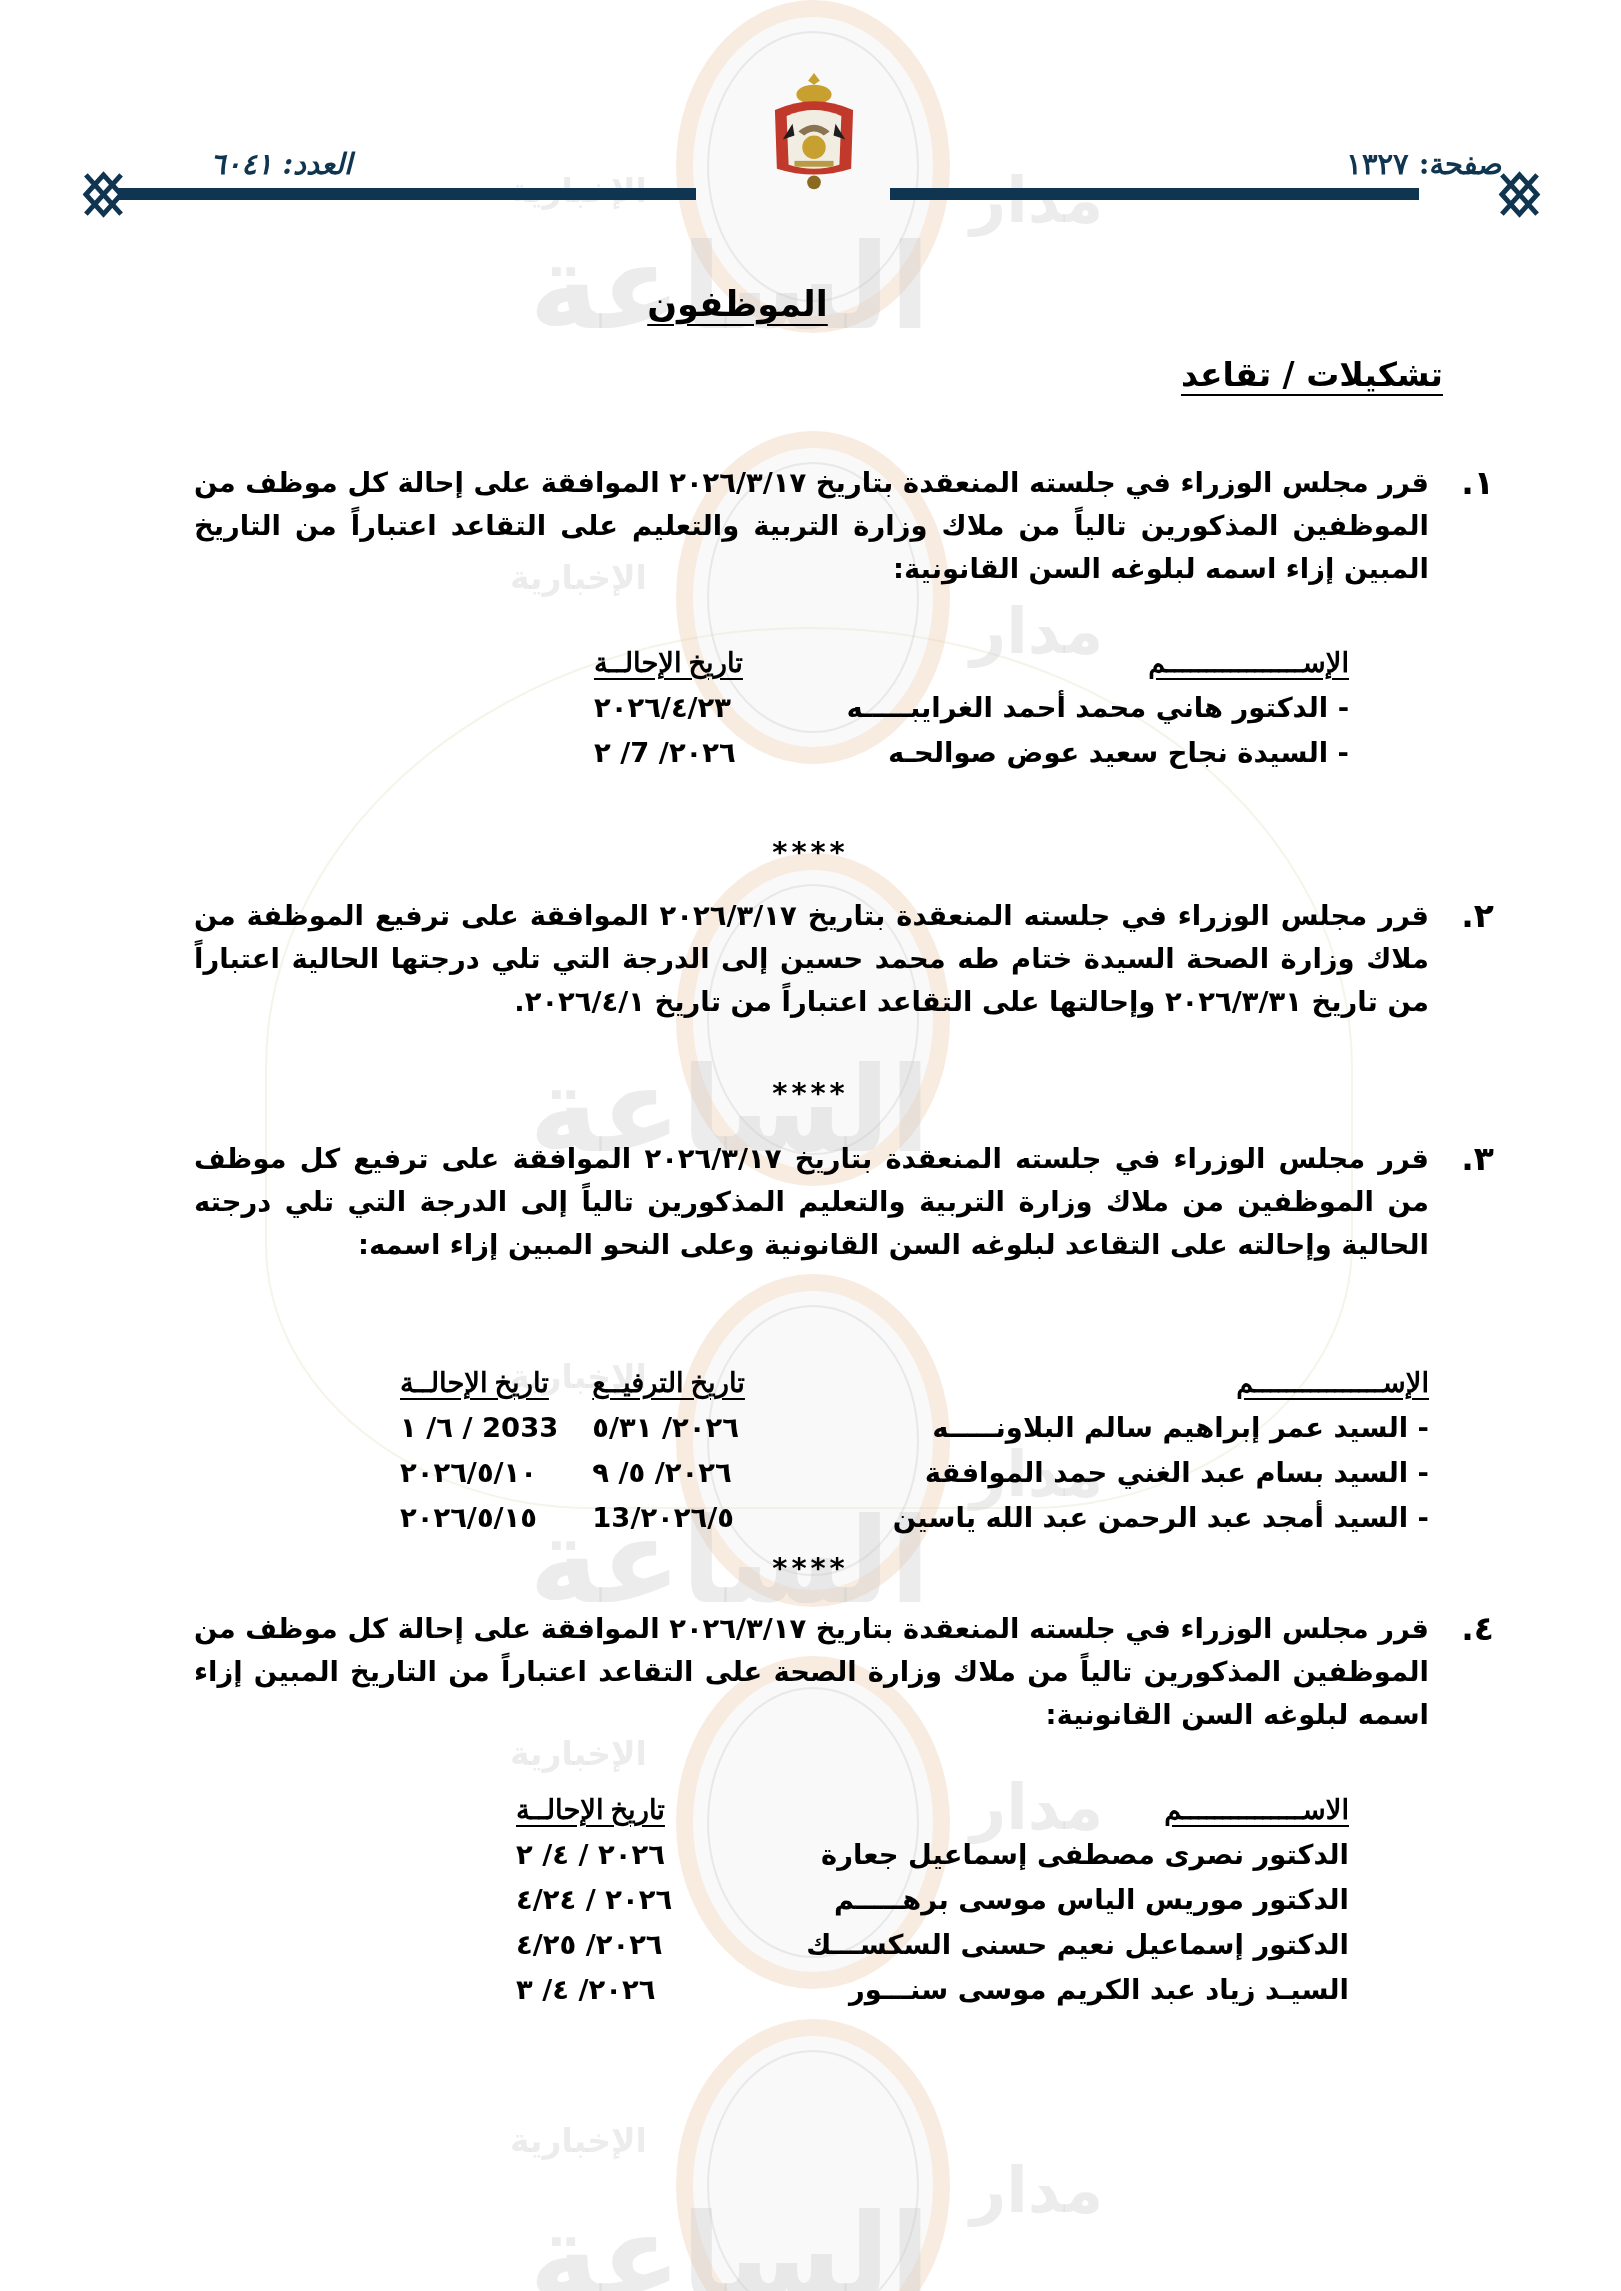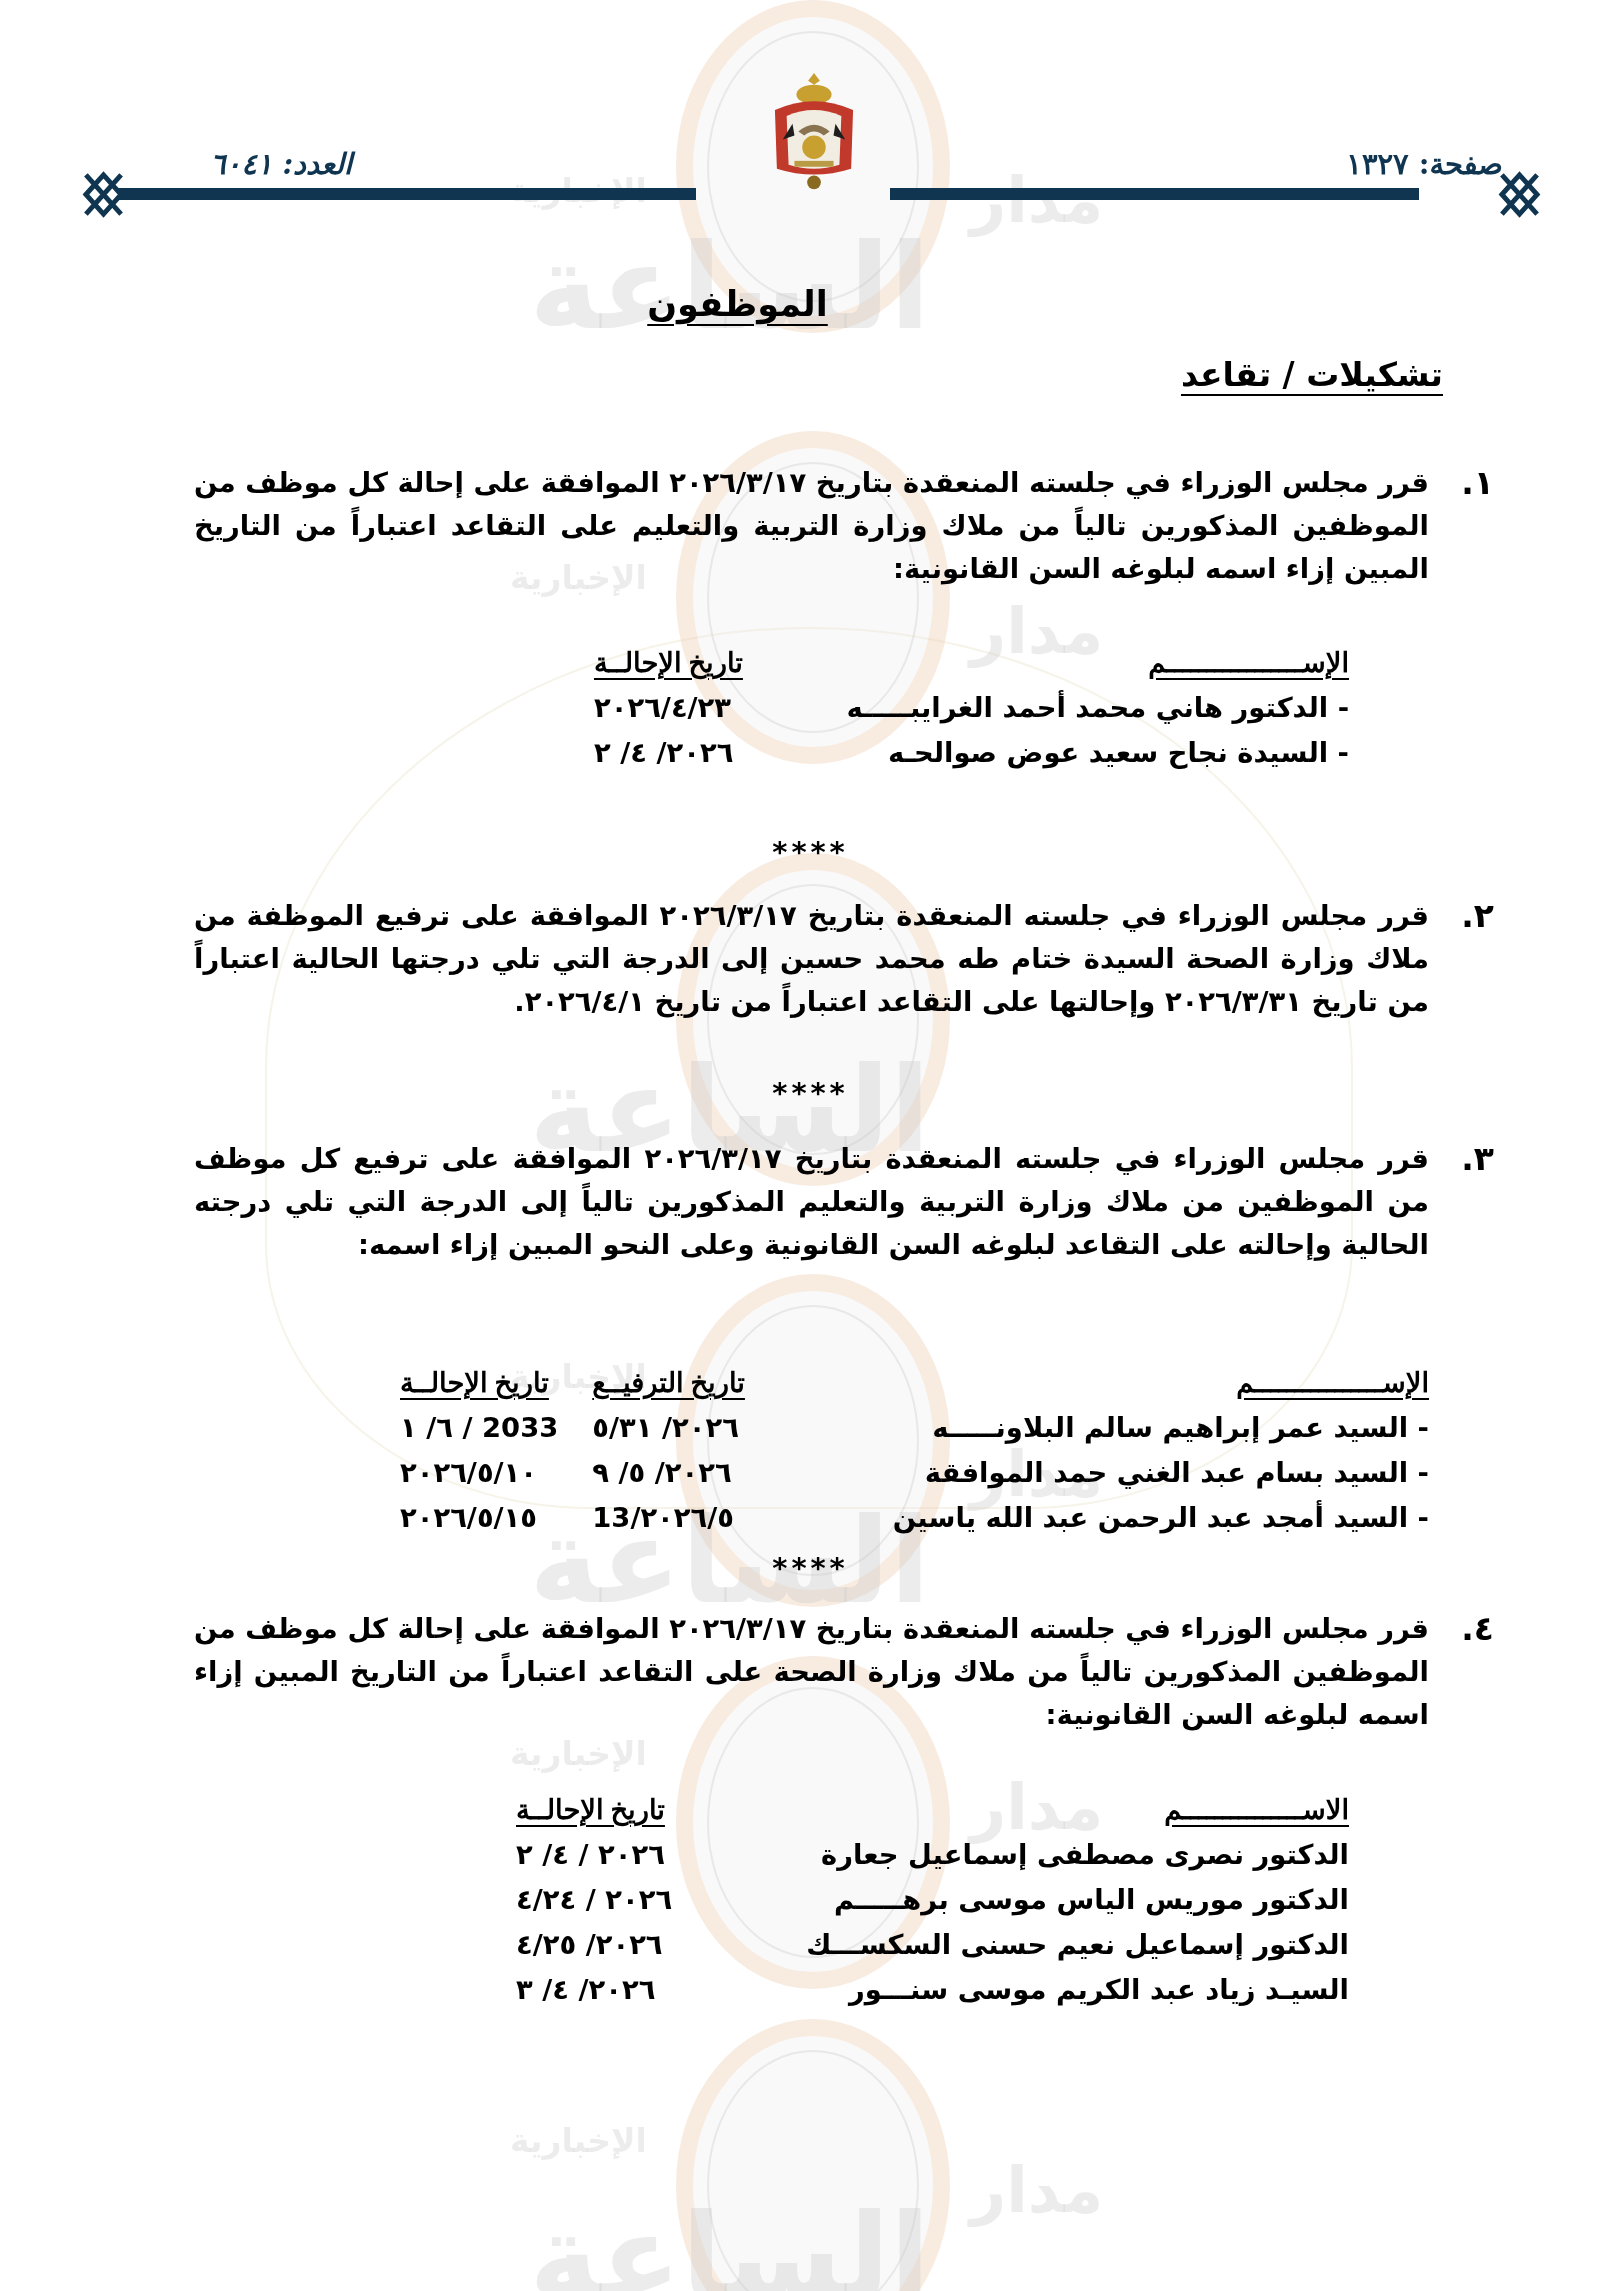--- a/index.html
+++ b/index.html
@@ -177,21 +177,21 @@
         <th class="date">تاريخ الإحالــة</th>
       </tr>
     </thead>
     <tbody>
       <tr>
         <td>- الدكتور هاني محمد أحمد الغرايبـــــه</td>
         <td class="date">٢٠٢٦/٤/٢٣</td>
       </tr>
       <tr>
         <td>- السيدة نجاح سعيد عوض صوالحـه</td>
-        <td class="date">٢٠٢٦/ ٤/ ٢</td>
+        <td class="date">٢٠٢٦/ 7/ ٢</td>
       </tr>
     </tbody>
   </table>
 
   <div class="separator" style="top:835px;">****</div>
 
   <div class="item" style="top:894px;">
     <span class="item-num">٢.</span>
     <p>قرر مجلس الوزراء في جلسته المنعقدة بتاريخ ٢٠٢٦/٣/١٧ الموافقة على ترفيع الموظفة من ملاك وزارة الصحة السيدة ختام طه محمد حسين إلى الدرجة التي تلي درجتها الحالية اعتباراً من تاريخ ٢٠٢٦/٣/٣١ وإحالتها على التقاعد اعتباراً من تاريخ ٢٠٢٦/٤/١.</p>
   </div>

